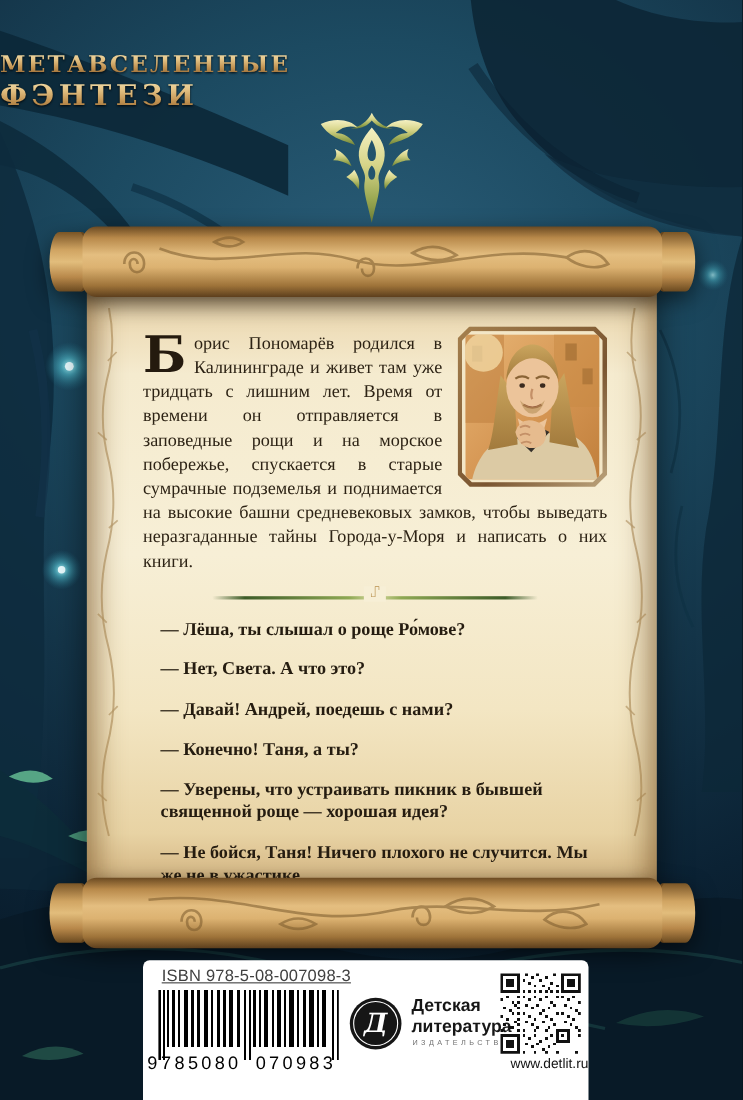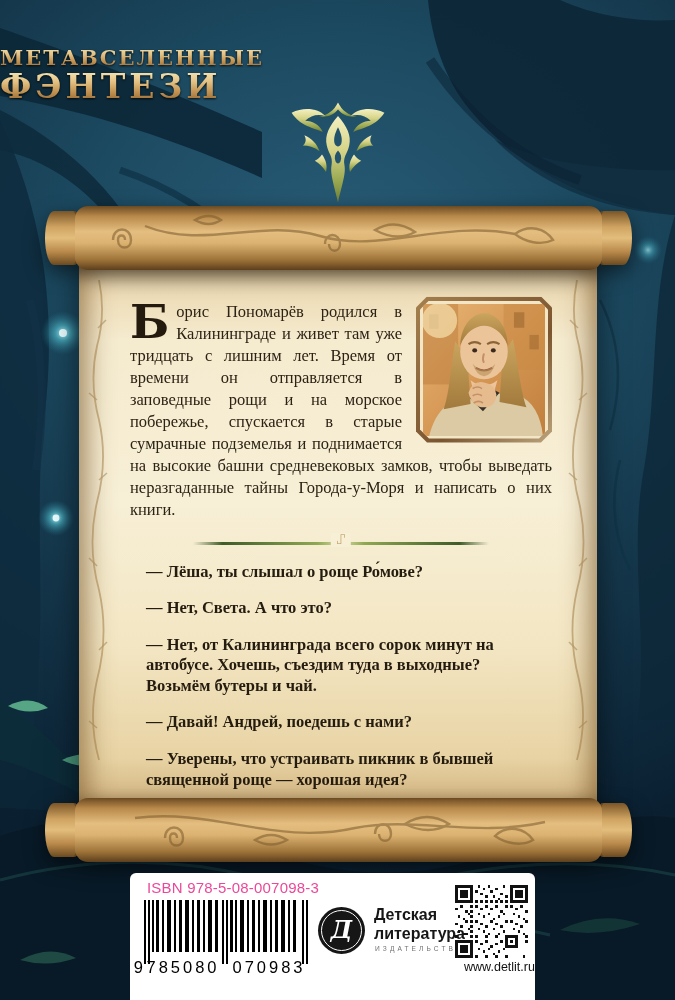--- a/index.html
+++ b/index.html
@@ -9,21 +9,21 @@
   .bg-art{position:absolute;inset:0;z-index:0;}
 
   
   .series{position:absolute;top:46px;left:0;width:100%;text-align:left;z-index:2;}
   .series .l1,.series .l2{
       font-family:"DejaVu Serif", serif;font-weight:bold;
       background:linear-gradient(to bottom,#f4e3b2 5%,#e3c183 35%,#c09150 65%,#8a5f2e 100%);
       -webkit-background-clip:text;background-clip:text;color:transparent;
       filter:drop-shadow(0 1px 1px rgba(0,0,0,.8));}
   .series .l1{font-size:21px;line-height:24px;letter-spacing:2px;}
-  .series .l2{font-size:33px;line-height:34px;letter-spacing:4px;}
+  .series .l2{font-size:26px;line-height:34px;letter-spacing:4px;}
   .emblem{position:absolute;top:100px;left:50%;transform:translateX(-50%);z-index:2;}
 
   
   .scroll{position:absolute;inset:0;z-index:3;}
   .parchment{position:absolute;left:79px;top:250px;width:518px;height:564px;border-radius:6px;
       background:linear-gradient(to bottom,#cfae7d 0%,#ecd9b2 6%,#f5ebcf 16%,#f7efd6 45%,#f3e6c3 70%,#e8d3a4 90%,#cdac78 100%);
       box-shadow:inset 14px 0 22px rgba(120,85,40,.38), inset -14px 0 22px rgba(120,85,40,.38),
                  inset 0 18px 20px rgba(110,75,30,.35), 0 10px 30px rgba(0,0,0,.55);}
   .parchment .content{position:relative;padding:34px 45px 0 51px;}
   .edge-vine{position:absolute;top:30px;opacity:.7;}
@@ -58,21 +58,21 @@
   .separator .orn{position:absolute;left:50%;top:-9px;transform:translateX(-50%);color:#b99250;
       font-size:14px;line-height:14px;background:linear-gradient(#f7efd6,#f7efd6);padding:0 6px;}
 
   
   .dialogue{margin-top:17px;}
   .dialogue p{margin:16px;font-size:16.5px;line-height:20.6px;font-weight:bold;color:#251c10;}
 
   
   .footer{position:absolute;left:130px;top:873px;width:405px;height:127px;background:#ffffff;
           border-radius:6px 6px 0 0;z-index:5;font-family:"Liberation Sans",sans-serif;}
-  .isbn{position:absolute;left:17px;top:6px;font-size:15px;color:#ec4899;letter-spacing:.2px;}
+  .isbn{position:absolute;left:17px;top:6px;font-size:15px;color:#404040;letter-spacing:.2px;text-decoration:underline;}
   .bars{position:absolute;left:14px;top:27px;}
   .bdigit{position:absolute;top:85px;font-size:16.5px;color:#000;}
   .bdigit.d0{left:0;width:13px;text-align:right;}
   .bdigit.d1{left:16px;width:74px;text-align:center;letter-spacing:3px;}
   .bdigit.d2{left:102px;width:74px;text-align:center;letter-spacing:3px;}
   .pub{position:absolute;left:188px;top:33px;}
   .pub-logo{position:absolute;left:0;top:1px;width:47px;height:47px;border-radius:50%;background:#161616;}
   .pub-logo::before{content:"";position:absolute;inset:3px;border:1.6px solid #fff;border-radius:50%;}
   .pub-logo span{position:absolute;inset:0;display:flex;align-items:center;justify-content:center;
       color:#fff;font-family:"DejaVu Serif",serif;font-size:24px;font-weight:bold;font-style:italic;padding-bottom:2px;}
@@ -216,22 +216,22 @@
           <p class="bio" data-interactable="false"><span class="dropcap" data-interactable="false">Б</span><span data-interactable="false">орис Пономарёв родился в Калининграде и живет там уже тридцать с лишним лет. Время от времени он отправляется в заповедные рощи и на морское побережье, спускается в старые сумрачные подземелья и поднимается на высокие башни средневековых замков, чтобы выведать неразгаданные тайны Города-у-Моря и написать о них книги.</span></p>
         </div>
 
         <div class="separator" data-interactable="false">
           <span class="orn" data-interactable="false">⑀</span>
         </div>
 
         <div class="dialogue" data-interactable="false">
           <p data-interactable="false">— Лёша, ты слышал о роще Ро́мове?</p>
           <p data-interactable="false">— Нет, Света. А что это?</p>
-          <p data-interactable="false">— Нет, от Калининграда всего сорок минут на автобусе. Хочешь, съездим туда в выходные? Возьмём бутеры и чай.</p>
           <p data-interactable="false">— Давай! Андрей, поедешь с нами?</p>
+          <p data-interactable="false">— Конечно! Таня, а ты?</p>
           <p data-interactable="false">— Уверены, что устраивать пикник в бывшей священной роще — хорошая идея?</p>
           <p data-interactable="false">— Не бойся, Таня! Ничего плохого не случится. Мы же не в ужастике...</p>
         </div>
       </div>
     </div>
 
     <div class="roller top" data-interactable="false">
       <div class="cap left" data-interactable="false"></div>
       <div class="cap right" data-interactable="false"></div>
       <div class="body" data-interactable="false">

